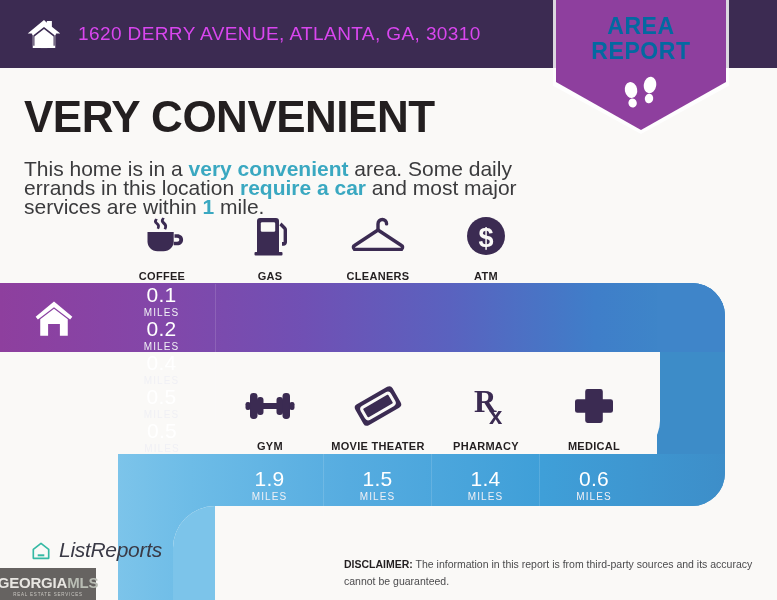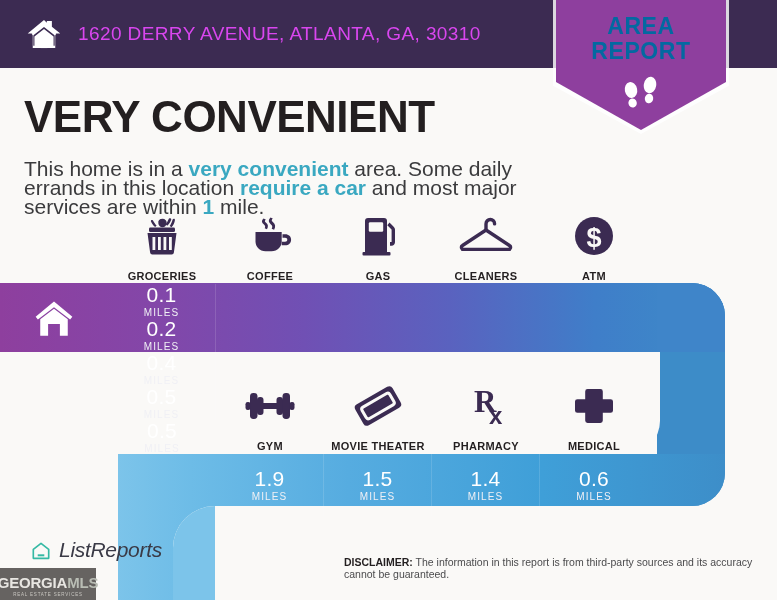--- a/index.html
+++ b/index.html
@@ -90,21 +90,21 @@
     position:absolute; left:0; top:284px; width:108px; height:68px;
     display:flex; align-items:center; justify-content:center;
   }
 
   
   .lr-logo { position:absolute; left:30px; top:538px; display:flex; align-items:flex-end;font-style:italic; }
   .lr-logo .lrtext { margin-left:7px; font-size:21px; color:#3a3a46; letter-spacing:-.3px; }
 
   .disclaimer {
     position:absolute; left:344px; top:556px; width:420px;
-    font-size:10.5px; line-height:12px; color:#4b4b4d;
+    font-size:10.5px; line-height:17px; color:#4b4b4d;
   }
   .disclaimer b { color:#231f20; }
 
   .mls {
     position:absolute; left:0; top:568px; width:96px; height:35px;
     background:rgba(70,66,63,.82);
     display:flex; flex-direction:column; align-items:center; justify-content:center;
   }
   .mls .m1 { font-size:15px; font-weight:700; color:#e8e6e2; letter-spacing:-.2px; line-height:15px; }
   .mls .m1 span { color:#b9bdb4; }
@@ -197,42 +197,20 @@
     <path d="M657 69 H657 V171 H657 Z" fill="#faf9f7"></path>
 
     <path d="M108 69 H660 a0 0 0 0 1 0 0 V138 a33 33 0 0 1 -33 33 H108 Z" fill="#faf9f7"></path>
 
     <path d="M215 223 H300 V320 H215 a0 0 0 0 1 0 0 Z" fill="#faf9f7" opacity="0"></path>
     <path d="M257 320 V265 a42 42 0 0 1 42 -42 H777 V320 Z" fill="#faf9f7"></path>
   </svg>
 
   <div class="row1-icons">
 
-    <div class="icol">
-      <div class="gl">
-        <svg width="52" height="48" viewBox="0 0 52 48">
-          <g fill="#3b2b52">
-            <path d="M26 7c2 0 3.4 1 3.4 2.6 0 1.2-.8 2-2 2.4l.6 2h-4l.6-2c-1.2-.4-2-1.2-2-2.4C22.6 8 24 7 26 7z"></path>
-            <circle cx="26.5" cy="11" r="4.2"></circle>
-            <path d="M33 6.5c1.2-.6 2.6 0 2.2 1.2-.6 2-2.2 4.6-4 6l-1.6-1.4c1.4-1.6 2.6-4.2 3.4-5.8z"></path>
-            <path d="M36.5 7.8c.8-1.4 2.6-1.2 2.4.4-.2 2.4-1.6 5.2-3.4 7l-1.8-1.2c1.4-1.8 2.4-4.4 2.8-6.2z"></path>
-            <path d="M17 8.5c-1-1-2.6-.4-2 1 .8 2 2.4 4.2 4.2 5.6l1.4-1.6C19.2 12.2 17.8 10 17 8.5z"></path>
-            <rect x="13" y="15.5" width="26" height="4.6" rx="1.4"></rect>
-            <path d="M11.5 21h29l-2.6 19.6a2.2 2.2 0 0 1-2.2 1.9H16.3a2.2 2.2 0 0 1-2.2-1.9L11.5 21z"></path>
-          </g>
-          <g fill="#faf9f7">
-            <rect x="16.5" y="25" width="2.8" height="13"></rect>
-            <rect x="22" y="25" width="2.8" height="13"></rect>
-            <rect x="27.5" y="25" width="2.8" height="13"></rect>
-            <rect x="33" y="25" width="2.8" height="13"></rect>
-          </g>
-        </svg>
-      </div>
-      <div class="lb">GROCERIES</div>
-    </div>
 
     <div class="icol">
       <div class="gl">
         <svg width="52" height="48" viewBox="0 0 52 48">
           <g fill="#3b2b52">
             <path d="M19.5 6.5c-2.2 2-2 4 .2 5.8 1.6 1.3 1.8 2.4 1 4l2.3 1c1.6-2.8 1.1-5-.9-6.6-1.5-1.2-1.6-2-.3-3.3l-2.3-.9z"></path>
             <path d="M26.5 5.6c-2.4 2.2-2.2 4.6.2 6.6 1.8 1.5 2 2.8 1 4.6l2.4 1c1.8-3.2 1.2-5.7-1-7.5-1.7-1.4-1.8-2.3-.3-3.8l-2.3-.9z"></path>
             <path d="M11.5 20h26.2v9.2c0 5.6-4.2 10-10.2 10h-6c-6 0-10-4.4-10-10V20z"></path>
             <path d="M38.5 22.2h2.8c3.4 0 5.8 2.3 5.8 5.5s-2.4 5.6-5.8 5.6h-3.6v-3.6h3.4c1.3 0 2.2-.8 2.2-2s-.9-1.9-2.2-1.9h-2.6v-3.6z"></path>
           </g>

